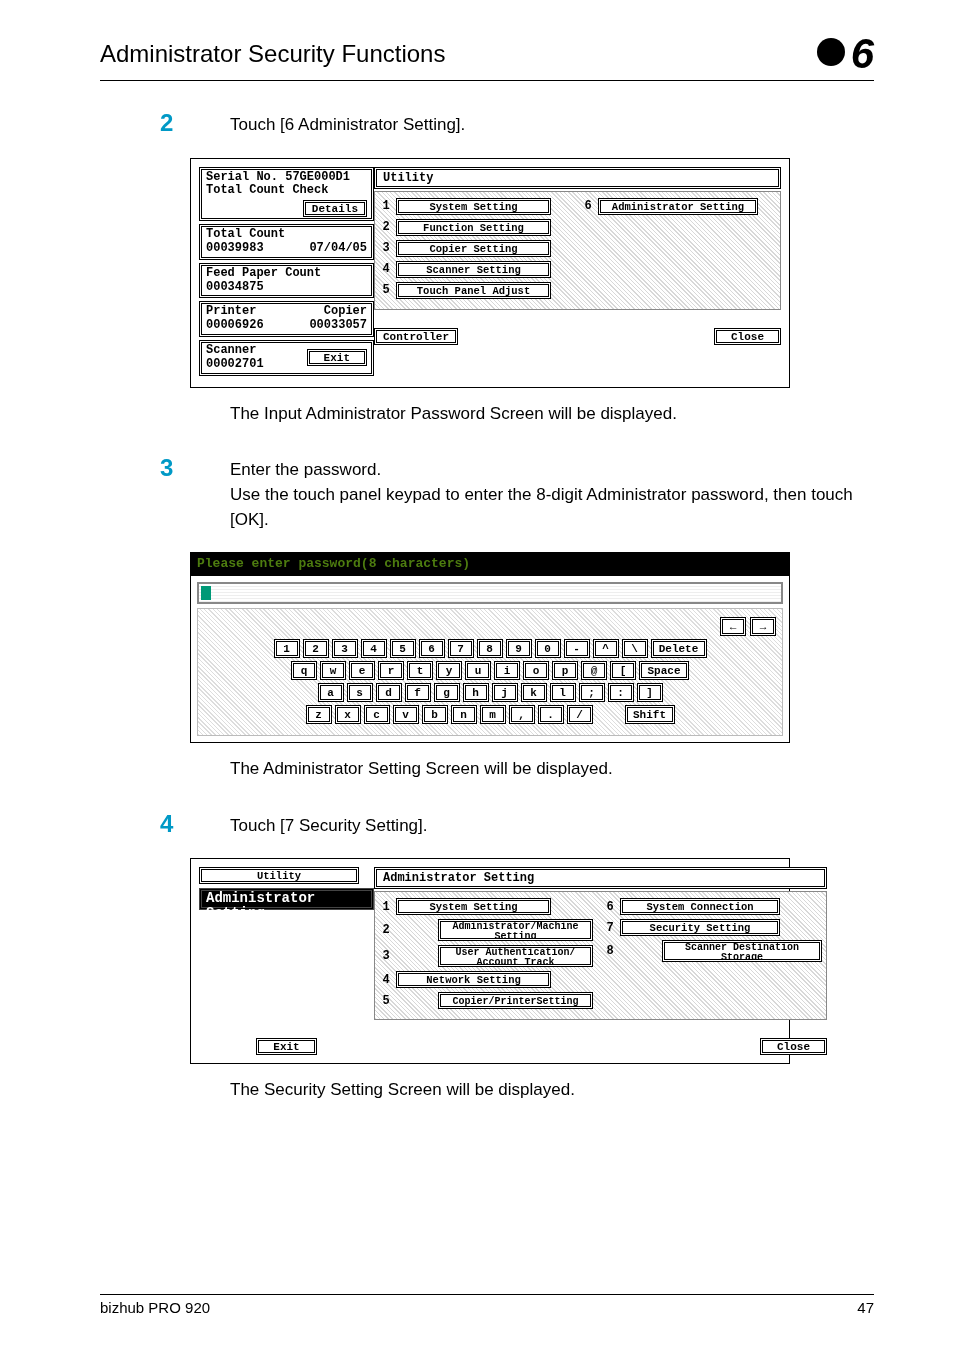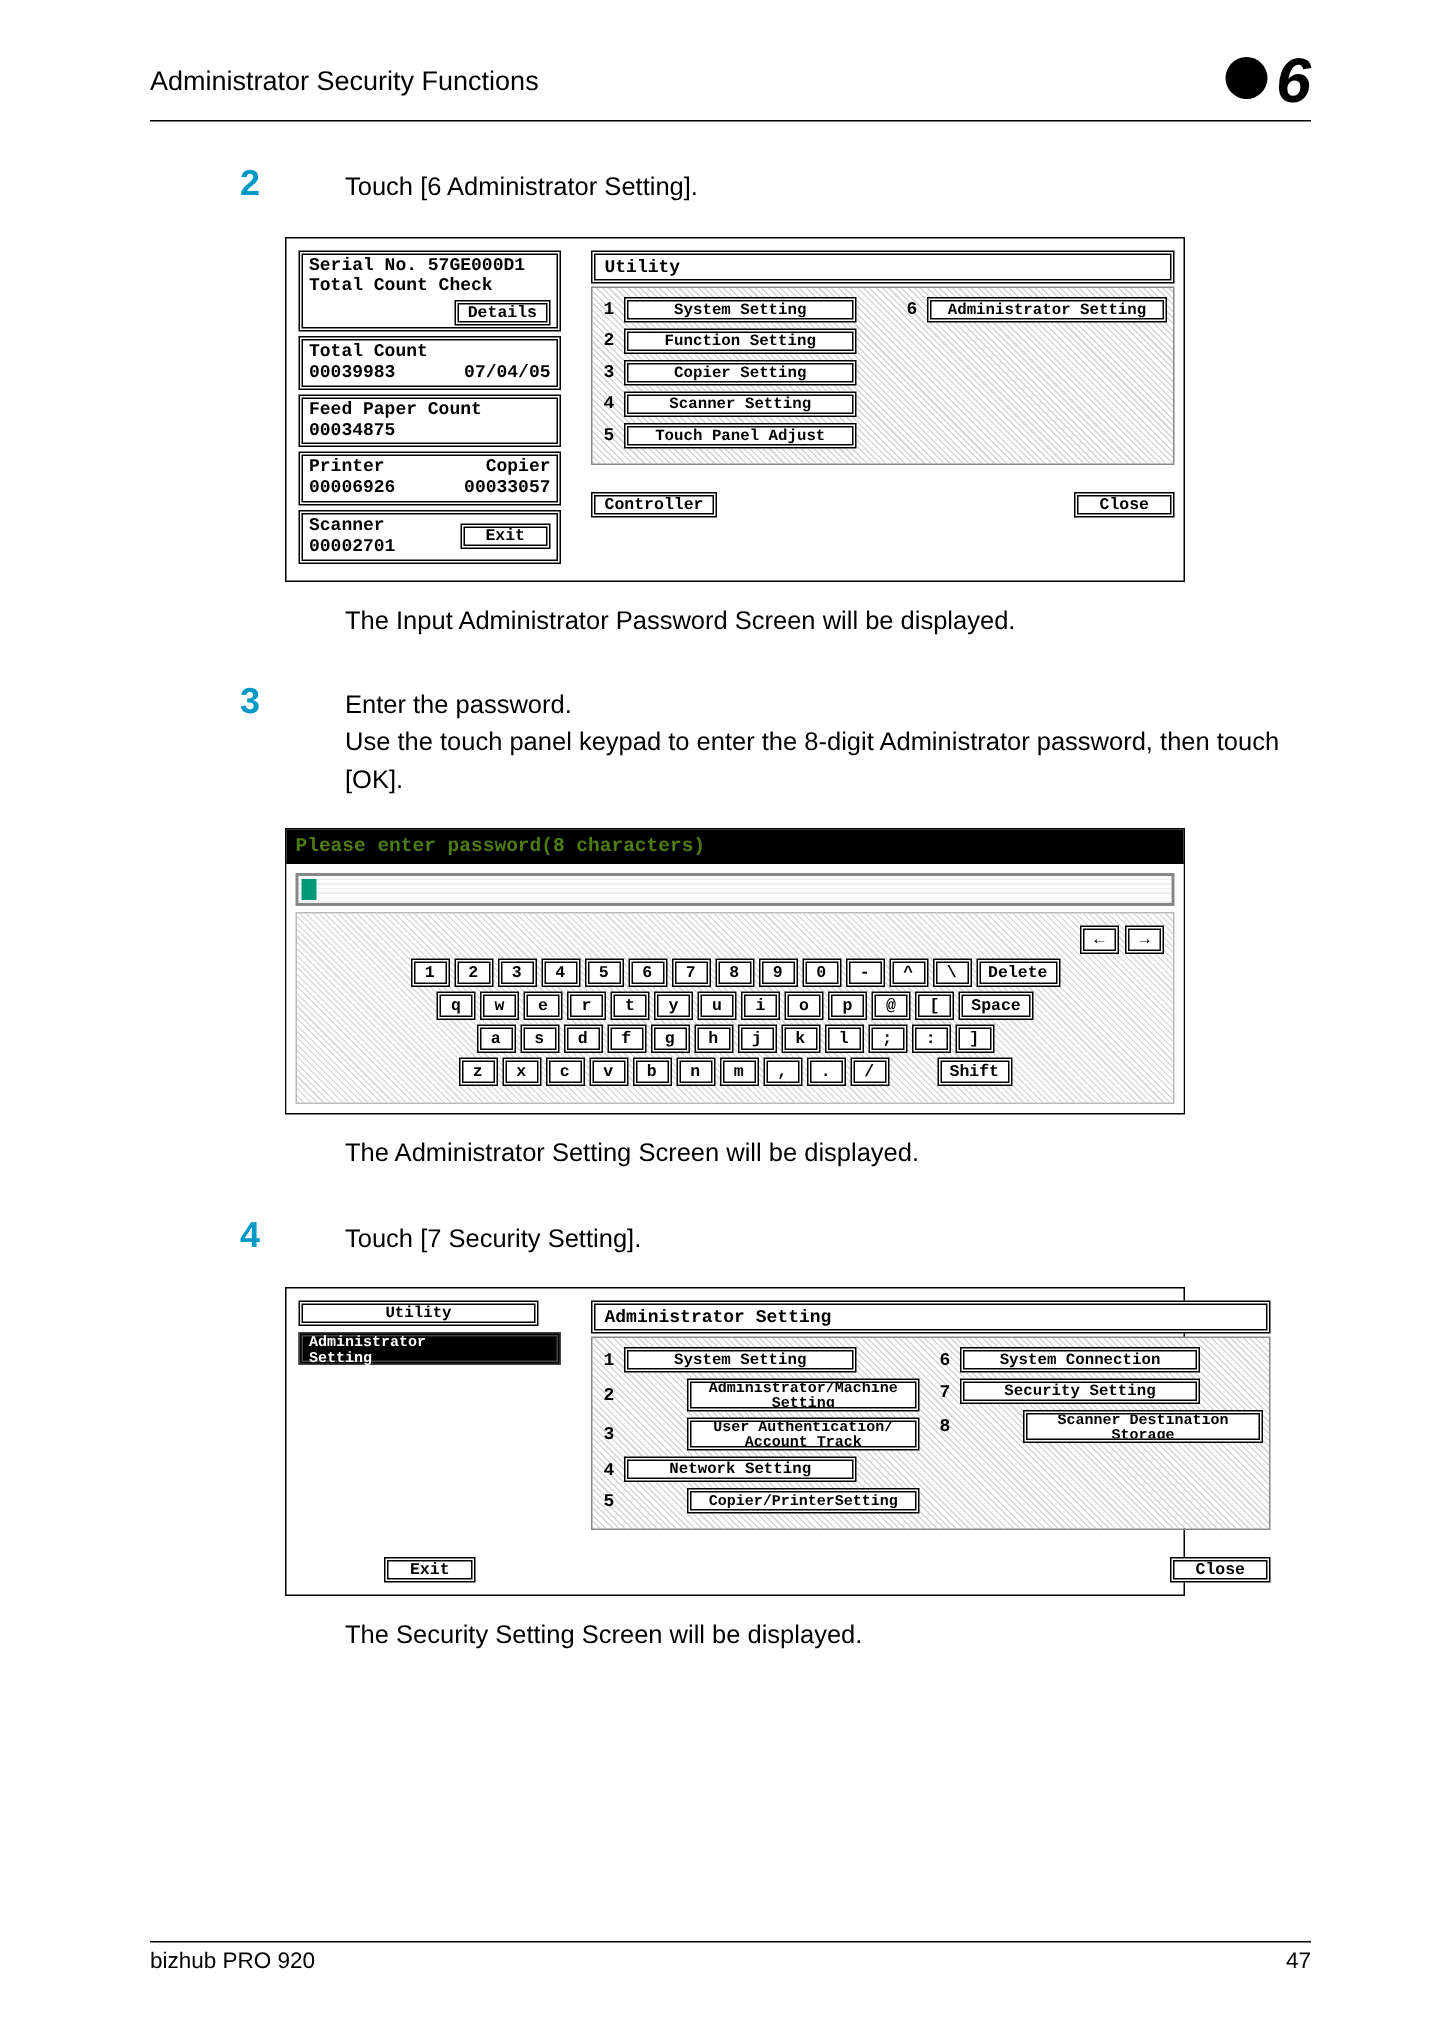--- a/index.html
+++ b/index.html
@@ -11,21 +11,21 @@
       position: relative;
       padding: 30px 80px 0 100px;
     }
     .header {
       display: flex;
       justify-content: space-between;
       align-items: center;
       border-bottom: 1px solid #000;
       padding-bottom: 2px;
     }
-    .header-title { font-size: 18px; }
+    .header-title { font-size: 24px; }
     .header-num {
       font-size: 42px;
       font-weight: bold;
       font-style: italic;
       color: #000;
     }
     .header-num::before {
       content: "";
       display: inline-block;
       width: 28px;
@@ -53,21 +53,21 @@
       border: 1.5px solid #000;
       background: #fff;
       margin: 20px 0 0 90px;
       padding: 8px;
       width: 600px;
       font-family: 'Courier New', monospace;
       font-size: 12px;
       font-weight: bold;
     }
     .panel-wrap-dark { padding: 0; }
-    .panel-grid1 { display: flex; gap: 20px; }
+    .panel-grid1 { display: flex; gap: 0; }
     .left-col { width: 175px; flex-shrink: 0; }
     .right-col { flex: 1; }
     .dbl-box {
       border: 3px double #000;
       background: #fff;
       padding: 1px 4px;
       line-height: 1.15;
       margin-bottom: 3px;
     }
     .dbl-row { display: flex; justify-content: space-between; align-items: center; gap: 4px; }
@@ -111,21 +111,21 @@
       font-size: 11px; text-align: center; line-height: 14px; font-weight: bold;
     }
     .key-wide { width: 50px; }
     .key-xwide { width: 56px; }
     .kb-controls { display: flex; justify-content: flex-end; gap: 4px; margin-bottom: 3px; }
     .pw-footer { display: flex; justify-content: flex-end; gap: 6px; margin-top: 6px; }
     
     .admin-left { width: 175px; flex-shrink: 0; display: flex; flex-direction: column; justify-content: space-between; }
     .highlight-btn {
       background: #000; color: #fff; border: 3px double #444; padding: 0 4px;
-      font-size: 10px; line-height: 1.05; text-align: left; margin-top: 4px; height: 22px;
+      font-size: 14px; line-height: 1.05; text-align: left; margin-top: 4px; height: 22px;
     }
     .two-line-btn { height: 22px; font-size: 9.5px; line-height: 1.0; padding-top: 0; }
     .footer {
       position: absolute; bottom: 36px; left: 100px; right: 80px;
       border-top: 1px solid #000; display: flex; justify-content: space-between;
       font-size: 15px; padding-top: 4px;
     }
     .menu-btn-sm { font-size: 10px; margin-left: 42px; }
   </style>
 </head>

